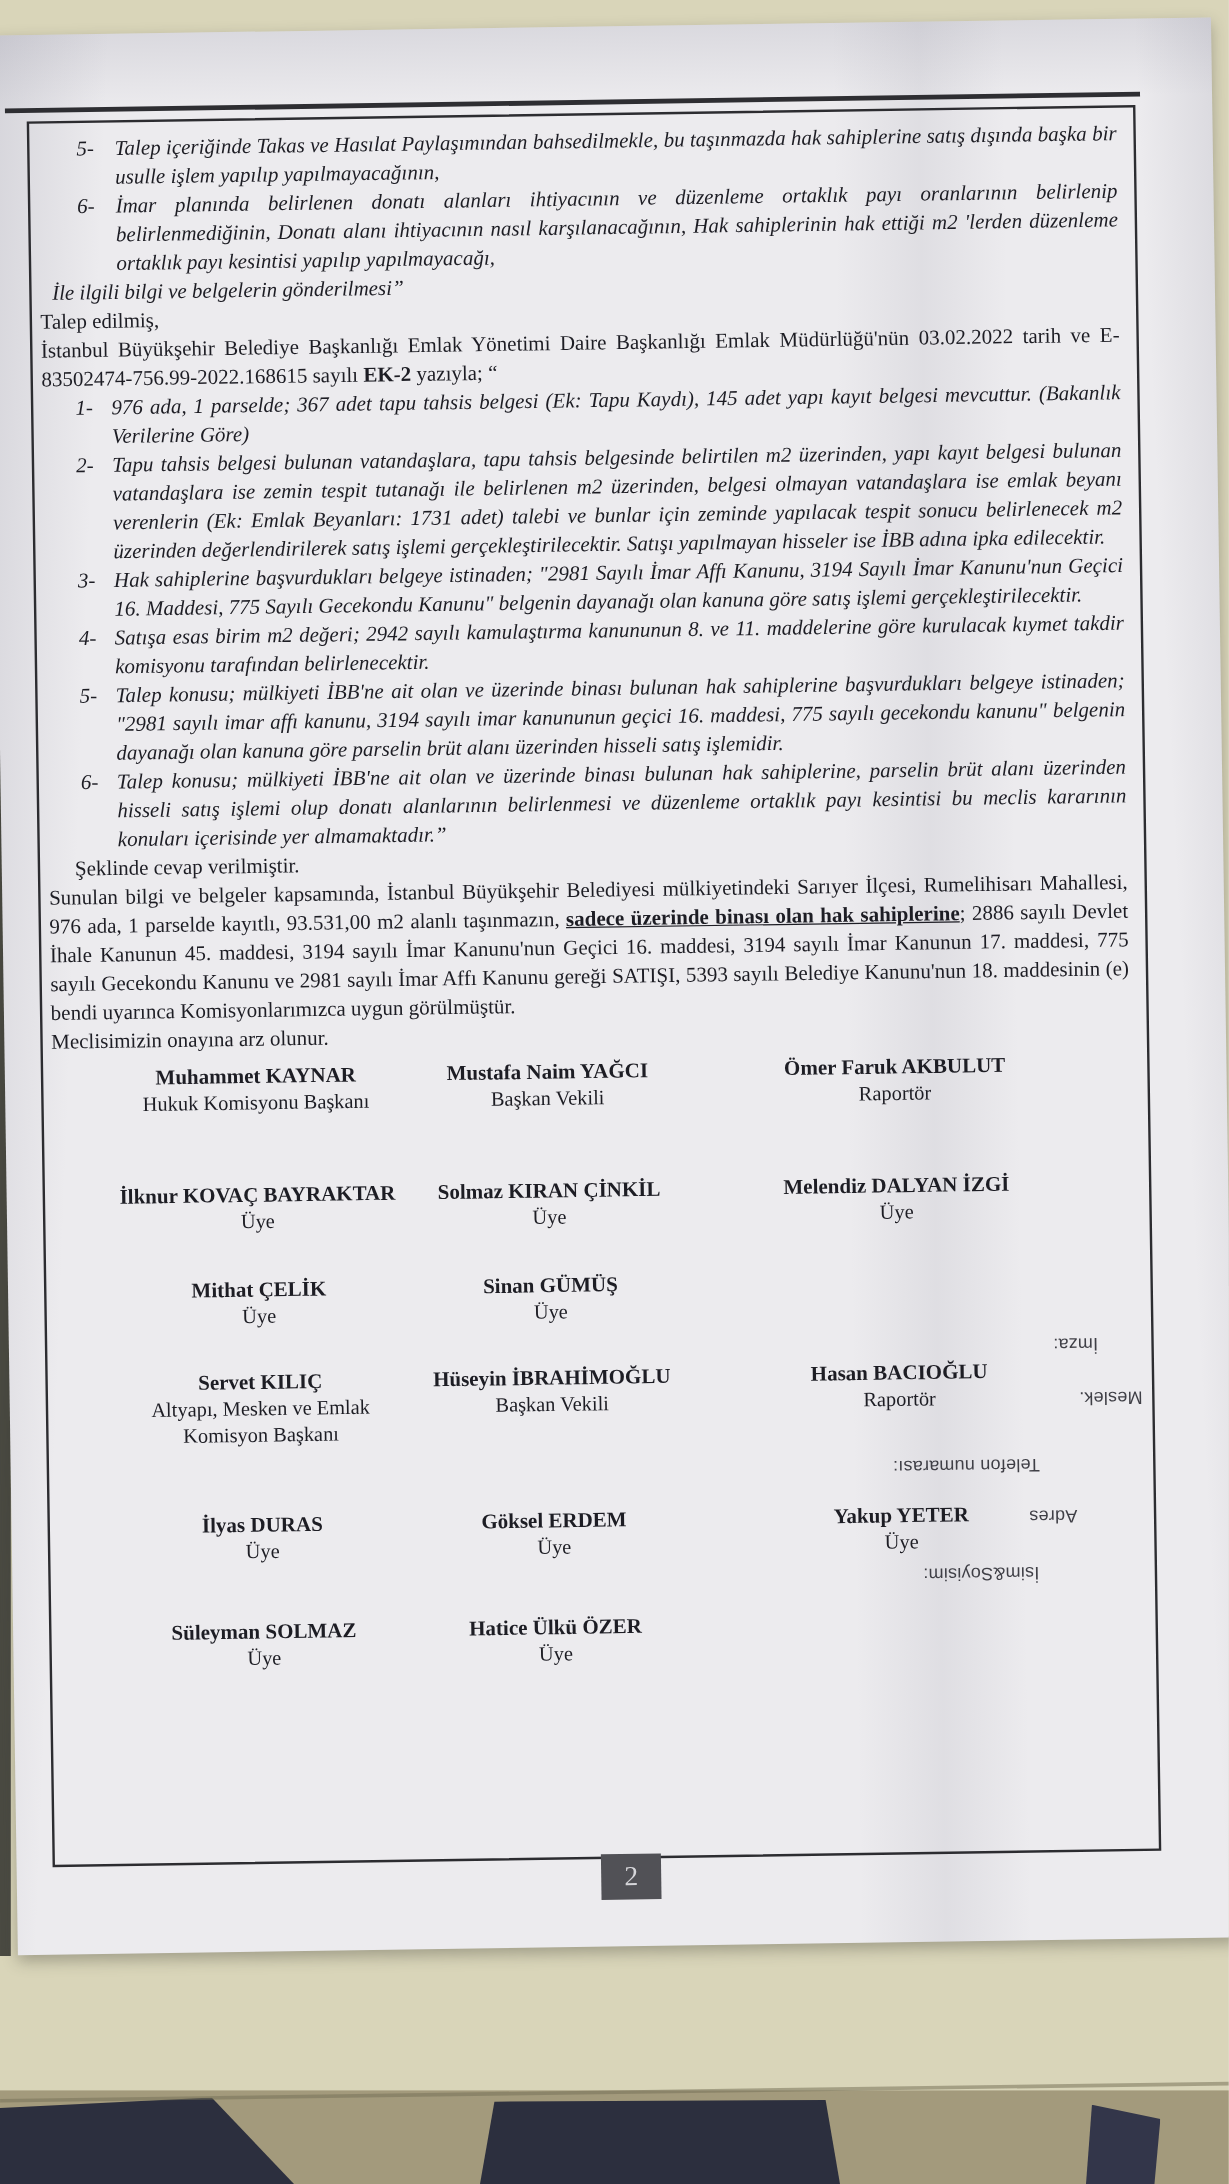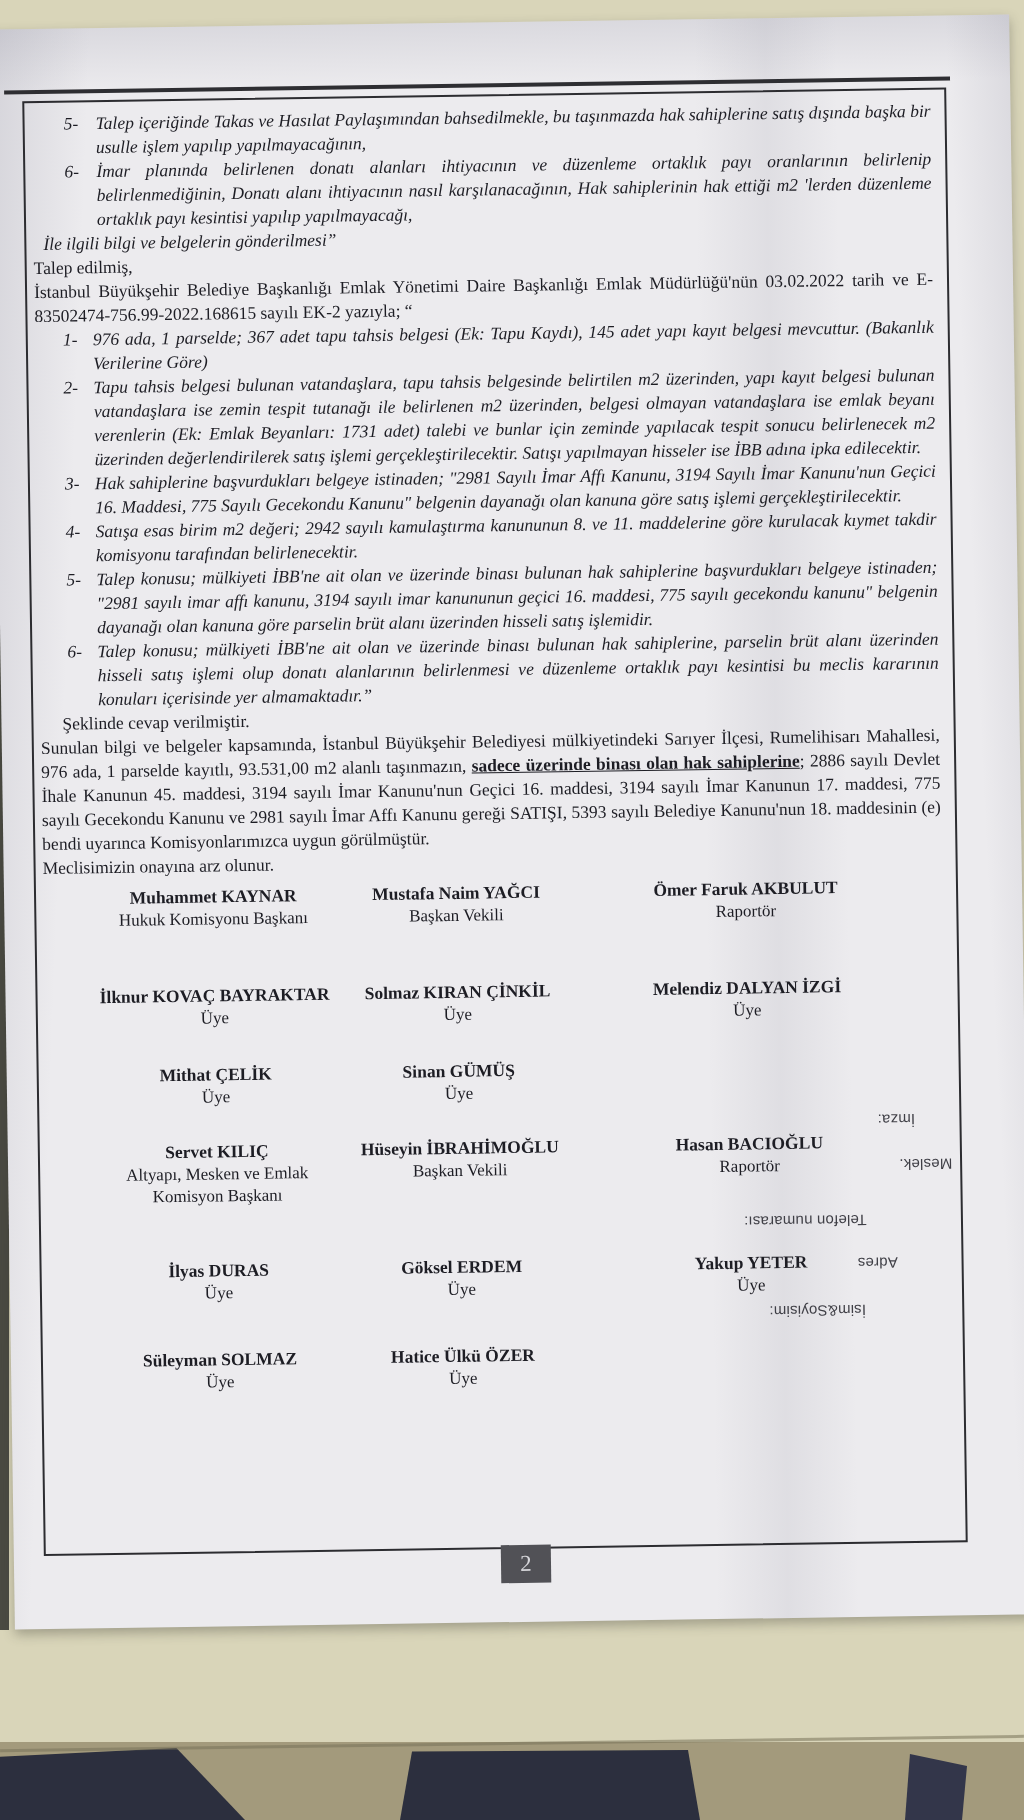--- a/index.html
+++ b/index.html
@@ -35,21 +35,21 @@
   .pagebox{
     position:absolute;left:455px;top:1449px;width:50px;height:38px;background:#515156;
     color:#d6d6da;font-size:23px;display:flex;align-items:center;justify-content:center;
   }
   
   .content{
     position:absolute;left:7px;right:14px;top:9px;
     font-size:17.5px;line-height:24px;color:#1d1d24;text-align:justify;
   }
   .it{font-style:italic;}
-  .b{font-weight:normal;}
+  .b{font-weight:bold;}
   .emph{font-weight:bold;text-decoration:underline;}
   .li{position:relative;padding-left:64px;}
   .li .num{position:absolute;left:32px;}
   .lib{position:relative;padding-left:58px;}
   .lib .num{position:absolute;left:28px;}
   .closing-line{padding-left:10px;text-align:left;}
   .plain{text-align:left;}
   .seklinde{padding-left:22px;text-align:left;}
   
   .sig-row{display:grid;grid-template-columns:300px 300px 299px;}

